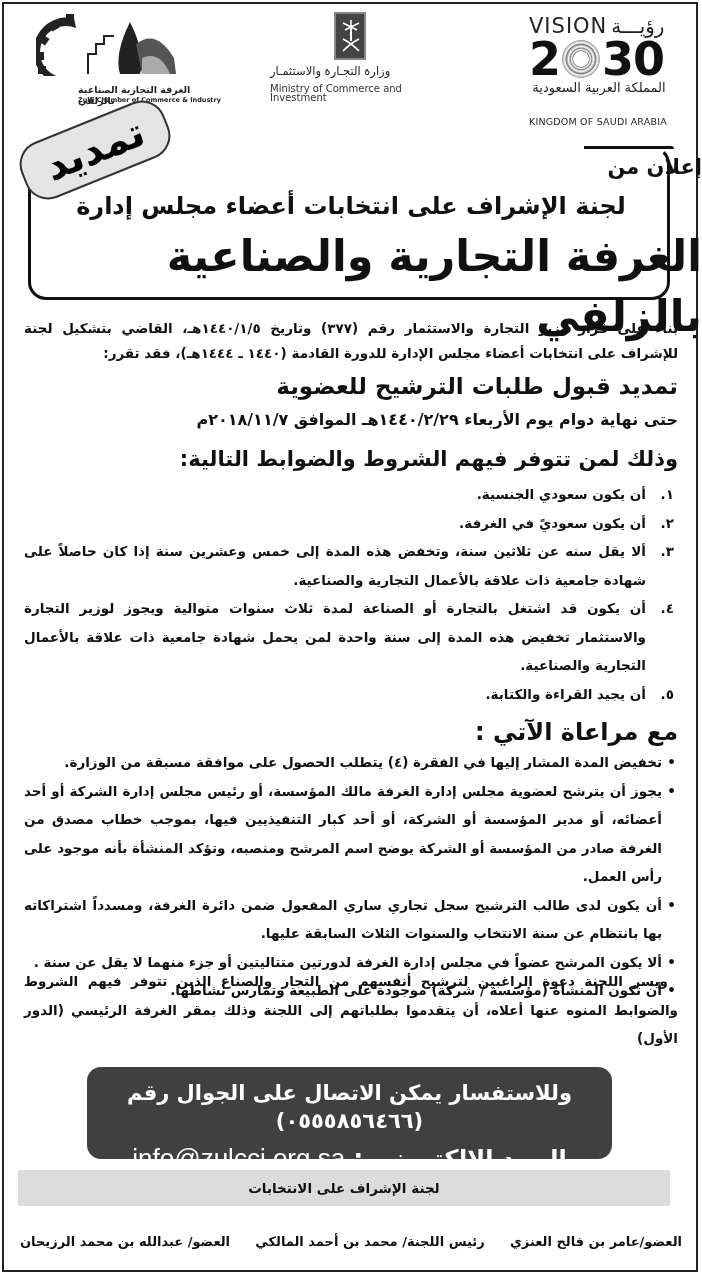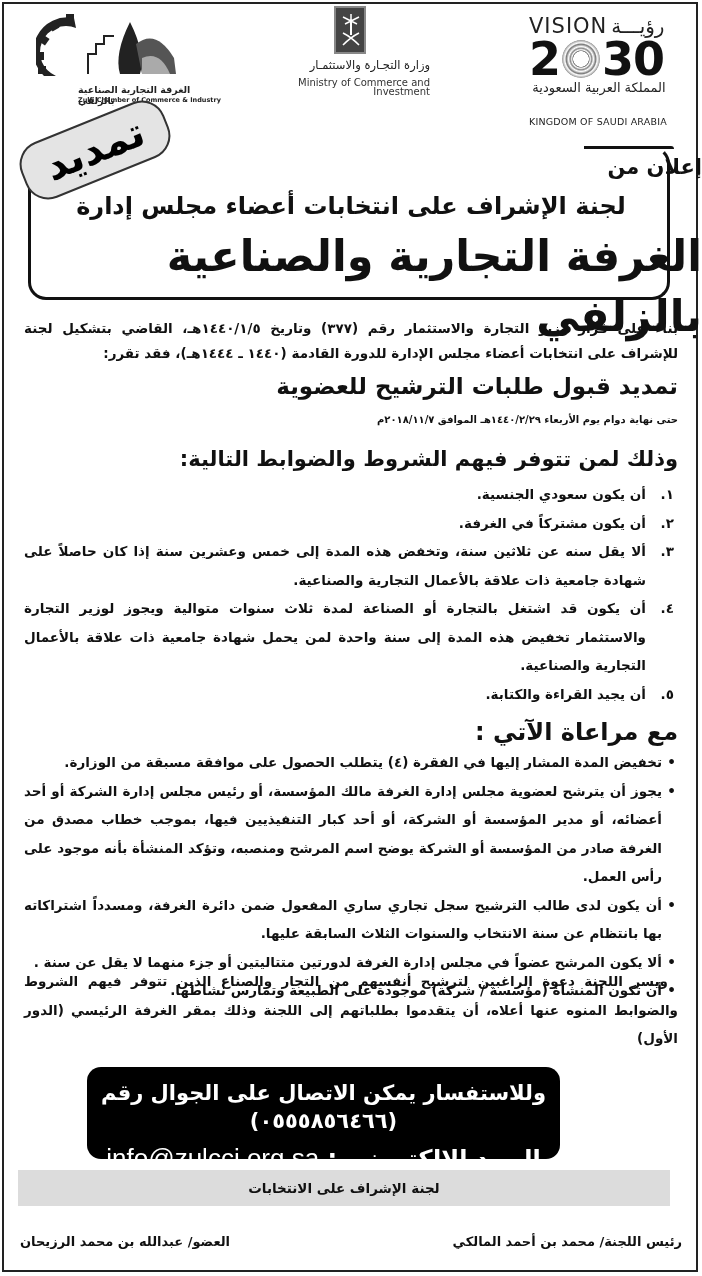--- a/index.html
+++ b/index.html
@@ -14,21 +14,21 @@
   
   .logo-vision { position: absolute; right: 28px; top: 14px; width: 145px; height: 92px; direction: ltr; text-align: left; }
   .vision-top { font-family: "DejaVu Sans", sans-serif; font-size: 21px; letter-spacing: 1px; color: #222; height: 24px; line-height: 24px; }
   .vision-top .ar { font-size: 20px; margin-left: 4px; }
   .vision-2030 { font-family: "DejaVu Sans", sans-serif; font-weight: bold; font-size: 46px; line-height: 42px; color: #111; letter-spacing: -1px; display: flex; align-items: center; }
   .vision-emblem { width: 38px; height: 38px; margin: 0 2px; border-radius: 50%;
     background: radial-gradient(circle, #fff 28%, #666 30%, #fff 34%, #888 40%, #fff 46%, #777 55%, #fff 60%, #999 70%, transparent 72%); }
   .vision-ar { font-size: 13px; line-height: 16px; color: #222; text-align: center; direction: rtl; width: 140px; }
   .vision-en { font-size: 9.5px; line-height: 12px; color: #222; letter-spacing: 0.2px; margin-top: 20px; }
 
-  .logo-ministry { position: absolute; left: 270px; top: 6px; width: 160px; height: 80px; text-align: right; }
+  .logo-ministry { position: absolute; left: 270px; top: 12px; width: 160px; height: 80px; text-align: left; }
   .ministry-emblem { width: 32px; height: 48px; margin: 0 auto; background: #444; border: 2px solid #888; box-sizing: border-box; position: relative; }
   .ministry-emblem svg { position: absolute; left: 3px; top: 3px; }
   .ministry-ar { font-size: 11.5px; color: #222; margin-top: 4px; line-height: 14px; }
   .ministry-en { font-size: 10px; color: #333; direction: ltr; line-height: 9px; margin-top: 6px; }
 
   .logo-chamber { position: absolute; left: 36px; top: 14px; width: 150px; height: 86px; }
   .chamber-art { position: absolute; left: 0; top: 0; }
   .chamber-ar { position: absolute; left: 42px; top: 70px; font-size: 9.5px; font-weight: bold; color: #222; width: 130px; text-align: left; line-height: 11px; }
   .chamber-en { position: absolute; left: 42px; top: 82px; font-size: 6.5px; font-weight: bold; color: #222; direction: ltr; white-space: nowrap; }
 
@@ -47,35 +47,35 @@
   }
   .title-box-top { position: absolute; right: 28px; top: 146px; width: 90px; height: 3px; background: #111; border-top-right-radius: 18px; }
   .t1 { position: absolute; left: 0; right: 0; top: 153px; text-align: right; font-weight: bold; font-size: 21px; line-height: 28px; }
   .t2 { position: absolute; left: 0; right: 0; top: 190px; text-align: center; font-weight: bold; font-size: 24px; line-height: 32px; }
   .t3 { position: absolute; left: 0; right: 0; top: 226px; font-weight: bold; font-size: 43px; line-height: 60px; letter-spacing: 0.5px; }
 
   
   .body { position: absolute; right: 24px; width: 654px; font-weight: bold; color: #111; }
   .p-intro { top: 316px; font-size: 13.5px; line-height: 25px; text-align: justify; }
   .h-ext { top: 370px; font-size: 23px; line-height: 32px; }
-  .p-date { top: 410px; font-size: 10px; line-height: 20px; }
+  .p-date { top: 410px; font-size: 16px; line-height: 20px; }
   .h-cond { top: 444px; font-size: 21px; line-height: 30px; }
   .cond-list { top: 480px; font-size: 13.5px; line-height: 28.5px; list-style: none; margin: 0; padding: 0; }
   .cond-list li { position: relative; padding-right: 32px; text-align: justify; }
   .cond-list .num { position: absolute; right: 4px; top: 0; }
   .h-note { top: 716px; font-size: 24px; line-height: 32px; }
   .note-list { top: 748px; font-size: 13.5px; line-height: 28.5px; list-style: none; margin: 0; padding: 0; }
   .note-list li { position: relative; padding-right: 16px; text-align: justify; }
   .note-list .dot { position: absolute; right: 2px; top: 0; }
   .p-call { top: 967px; font-size: 13.5px; line-height: 28.5px; text-align: justify; text-indent: 10px; }
 
   
   .contact {
-    position: absolute; left: 87px; top: 1067px; width: 473px; height: 92px;
-    background: #000000; color: #fff; border-radius: 14px; text-align: center;
+    position: absolute; left: 87px; top: 1067px; width: 525px; height: 92px;
+    background: #404040; color: #fff; border-radius: 14px; text-align: center;
   }
   .contact-phone { font-weight: bold; font-size: 21px; line-height: 28px; margin-top: 12px; }
   .contact-email { font-weight: bold; font-size: 24px; line-height: 34px; margin-top: 6px; }
   .contact-email .email { font-family: "Liberation Sans", sans-serif; font-weight: normal; font-size: 26px; direction: ltr; unicode-bidi: embed; }
 
   
   .committee-bar {
     position: absolute; left: 18px; top: 1170px; width: 652px; height: 36px;
     background: #dcdcdc; text-align: center; font-weight: bold; font-size: 13.5px; line-height: 36px;
   }
@@ -138,21 +138,21 @@
 <div class="t3">الغرفة التجارية والصناعية بالزلفي</div>
 
 <div class="body p-intro">بناءً على قرار وزير التجارة والاستثمار رقم (٣٧٧) وتاريخ ١٤٤٠/١/٥هـ، القاضي بتشكيل لجنة للإشراف على انتخابات أعضاء مجلس الإدارة للدورة القادمة (١٤٤٠ ـ ١٤٤٤هـ)، فقد تقرر:</div>
 
 <div class="body h-ext">تمديد قبول طلبات الترشيح للعضوية</div>
 <div class="body p-date">حتى نهاية دوام يوم الأربعاء ١٤٤٠/٢/٢٩هـ الموافق ٢٠١٨/١١/٧م</div>
 
 <div class="body h-cond">وذلك لمن تتوفر فيهم الشروط والضوابط التالية:</div>
 <ul class="body cond-list">
   <li><span class="num">١.</span><span>أن يكون سعودي الجنسية.</span></li>
-  <li><span class="num">٢.</span><span>أن يكون مشتركاً في الغرفة.</span></li>
+  <li><span class="num">٢.</span><span>أن يكون سعوديً في الغرفة.</span></li>
   <li><span class="num">٣.</span><span>ألا يقل سنه عن ثلاثين سنة، وتخفض هذه المدة إلى خمس وعشرين سنة إذا كان حاصلاً على شهادة جامعية ذات علاقة بالأعمال التجارية والصناعية.</span></li>
   <li><span class="num">٤.</span><span>أن يكون قد اشتغل بالتجارة أو الصناعة لمدة ثلاث سنوات متوالية ويجوز لوزير التجارة والاستثمار تخفيض هذه المدة إلى سنة واحدة لمن يحمل شهادة جامعية ذات علاقة بالأعمال التجارية والصناعية.</span></li>
   <li><span class="num">٥.</span><span>أن يجيد القراءة والكتابة.</span></li>
 </ul>
 
 <div class="body h-note">مع مراعاة الآتي :</div>
 <ul class="body note-list">
   <li><span class="dot">•</span><span>تخفيض المدة المشار إليها في الفقرة (٤) يتطلب الحصول على موافقة مسبقة من الوزارة.</span></li>
   <li><span class="dot">•</span><span>يجوز أن يترشح لعضوية مجلس إدارة الغرفة مالك المؤسسة، أو رئيس مجلس إدارة الشركة أو أحد أعضائه، أو مدير المؤسسة أو الشركة، أو أحد كبار التنفيذيين فيها، بموجب خطاب مصدق من الغرفة صادر من المؤسسة أو الشركة يوضح اسم المرشح ومنصبه، وتؤكد المنشأة بأنه موجود على رأس العمل.</span></li>
   <li><span class="dot">•</span><span>أن يكون لدى طالب الترشيح سجل تجاري ساري المفعول ضمن دائرة الغرفة، ومسدداً اشتراكاته بها بانتظام عن سنة الانتخاب والسنوات الثلاث السابقة عليها.</span></li>
@@ -165,15 +165,16 @@
 <div class="contact">
   <div class="contact-phone">وللاستفسار يمكن الاتصال على الجوال رقم (٠٥٥٥٨٥٦٤٦٦)</div>
   <div class="contact-email">
     <span>البريد الإلكتروني :</span>
     <span class="email">info@zulcci.org.sa</span>
   </div>
 </div>
 
 <div class="committee-bar">لجنة الإشراف على الانتخابات</div>
 <div class="signers">
+  <span>العضو/عامر بن فالح العنزي</span>
   <span>رئيس اللجنة/ محمد بن أحمد المالكي</span>
   <span>العضو/ عبدالله بن محمد الرزيحان</span>
 </div>
 
 </body></html>

